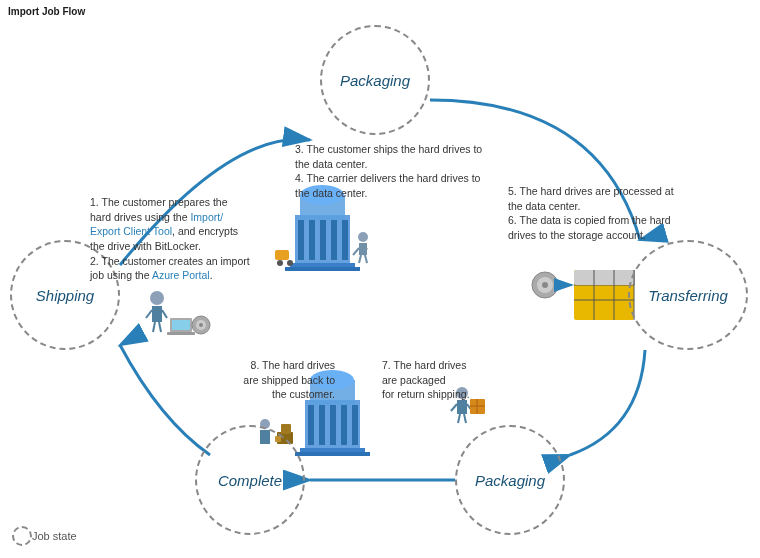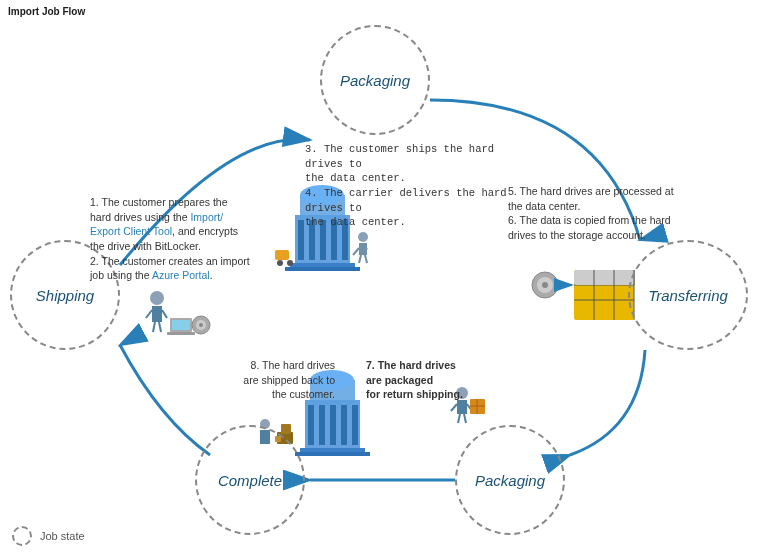--- a/index.html
+++ b/index.html
@@ -61,21 +61,20 @@
       color: #2980b9;
     }
 
     
     .legend {
       position: absolute;
       bottom: 12px;
       left: 12px;
       display: flex;
       align-items: center;
-      gap: 8px;
       font-size: 11px;
       color: #555;
     }
 
     .legend-circle {
       width: 20px;
       height: 20px;
       border: 2px dashed #888;
       border-radius: 50%;
       flex-shrink: 0;
@@ -232,35 +231,35 @@
 </div>
 
 <div class="state-circle" style="width:110px; height:110px; left:455px; top:425px;">
   <span class="state-label">Packaging</span>
 </div>
 
 <div class="step-text" style="left:90px; top:195px; width:175px;">
   <span>1. The customer prepares the<br>hard drives using the <span class="link-style">Import/<br>Export Client Tool</span>, and encrypts<br>the drive with BitLocker.<br>2. The customer creates an import<br>job using the <span class="link-style">Azure Portal</span>.</span>
 </div>
 
-<div class="step-text" style="left:305px; top:142px; width:210px;font-family:Liberation Mono, monospace;">
+<div class="step-text" style="left:295px; top:142px; width:210px;">
   3. The customer ships the hard drives to<br>
   the data center.<br>
   4. The carrier delivers the hard drives to<br>
   the data center.
 </div>
 
 <div class="step-text" style="left:508px; top:184px; width:185px;">
   5. The hard drives are processed at<br>
   the data center.<br>
   6. The data is copied from the hard<br>
   drives to the storage account.
 </div>
 
-<div class="step-text" style="left:366px; top:358px; width:140px;font-weight:bold;">
+<div class="step-text" style="left:382px; top:358px; width:140px;">
   7. The hard drives<br>
   are packaged<br>
   for return shipping.
 </div>
 
 <div class="step-text" style="left:195px; top:358px; width:140px;text-align:right;">
   8. The hard drives<br>
   are shipped back to<br>
   the customer.
 </div>

